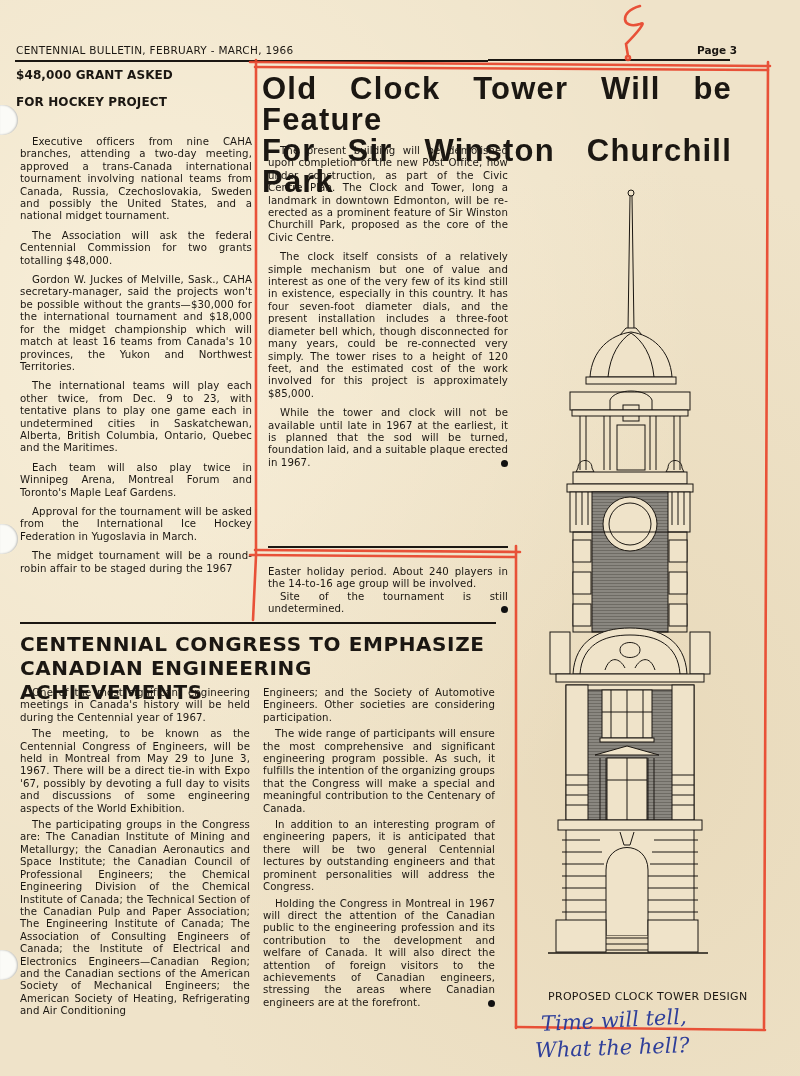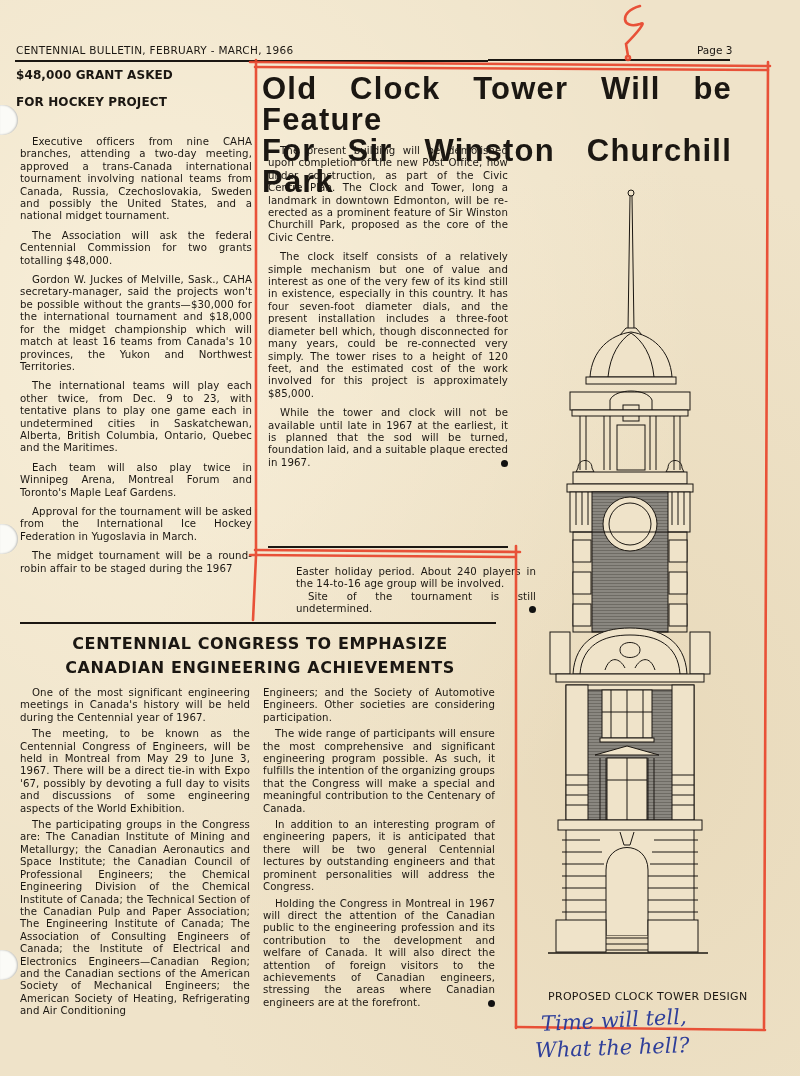--- a/index.html
+++ b/index.html
@@ -8,43 +8,43 @@
     background: #efe3c9;
     background-image:
       radial-gradient(ellipse at 20% 30%, rgba(255,248,230,0.55) 0, rgba(255,248,230,0) 60%),
       radial-gradient(ellipse at 80% 70%, rgba(220,200,160,0.35) 0, rgba(220,200,160,0) 55%);
     font-family: "DejaVu Sans", sans-serif;
     color: #1b1712;
   }
   .abs { position: absolute; }
   
   #hdr-left { left: 16px; top: 44px; font-size: 10.5px; letter-spacing: 0.3px; }
-  #hdr-right { left: 697px; top: 44px; font-size: 10.5px; font-weight: normal; }
+  #hdr-right { left: 697px; top: 44px; font-size: 10.5px; font-weight: bold; }
   #hdr-rule { left: 15px; top: 60px; width: 473px; height: 1.5px; background: #1b1712; }
   #hdr-rule2 { left: 488px; top: 59px; width: 242px; height: 1.5px; background: #1b1712; }
 
   
   #hockey-title { left: 16px; top: 62px; width: 238px; font-weight: bold; font-size: 12px; line-height: 27px; letter-spacing: 0.1px; }
   #clock-title { left: 262px; top: 73px; width: 470px; font-family: "Liberation Sans", sans-serif; font-weight: bold; font-size: 31px; line-height: 31px; letter-spacing: 1.2px; }
   #clock-title span { display:block; text-align: justify; text-align-last: justify; }
 
   .col p {
     margin: 0 0 7px 0; font-size: 10.2px; line-height: 12.4px;
     text-align: justify; text-indent: 12px; letter-spacing: 0.1px;
   }
   .col p.noind { text-indent: 0; }
   .dot { display:inline-block; float:right; width: 7px; height: 7px; border-radius: 50%; background:#111; margin-top: 3px; }
 
   #hockey-col { left: 20px; top: 136px; width: 232px; }
   #clock-col { left: 268px; top: 145px; width: 240px; }
-  #hockey-cont { left: 268px; top: 566px; width: 240px; margin-left: 28px; }
+  #hockey-cont { left: 268px; top: 566px; width: 240px; }
   #mid-rule { left: 268px; top: 546px; width: 240px; height: 1.5px; background:#1b1712; }
   #sec-rule { left: 20px; top: 622px; width: 476px; height: 1.5px; background:#1b1712; }
 
-  #eng-title { left: 20px; top: 632px; width: 480px; font-weight: bold; font-size: 16px; line-height: 24px; letter-spacing: 0.6px; text-align: center; }
+  #eng-title { left: 20px; top: 632px; width: 480px; font-weight: bold; font-size: 20px; line-height: 24px; letter-spacing: 0.6px; }
   #eng-col1 { left: 20px; top: 687px; width: 230px; }
   #eng-col2 { left: 263px; top: 687px; width: 232px; }
   #eng-col1 p, #eng-col2 p { margin-bottom: 4px; }
 
   #tower { left: 540px; top: 180px; width: 180px; height: 795px; }
   #caption { left: 548px; top: 990px; font-size: 11px; letter-spacing: 0.3px; }
 
   #handwriting { left: 535px; top: 1005px; width: 200px; font-family: "DejaVu Serif", serif; font-style: italic; color: #2f3f9a; font-size: 21px; line-height: 28px; }
   #handwriting div:nth-child(1) { transform: rotate(-3deg); margin-left: 6px; }
   #handwriting div:nth-child(2) { transform: rotate(-2deg); margin-left: 0px; }

